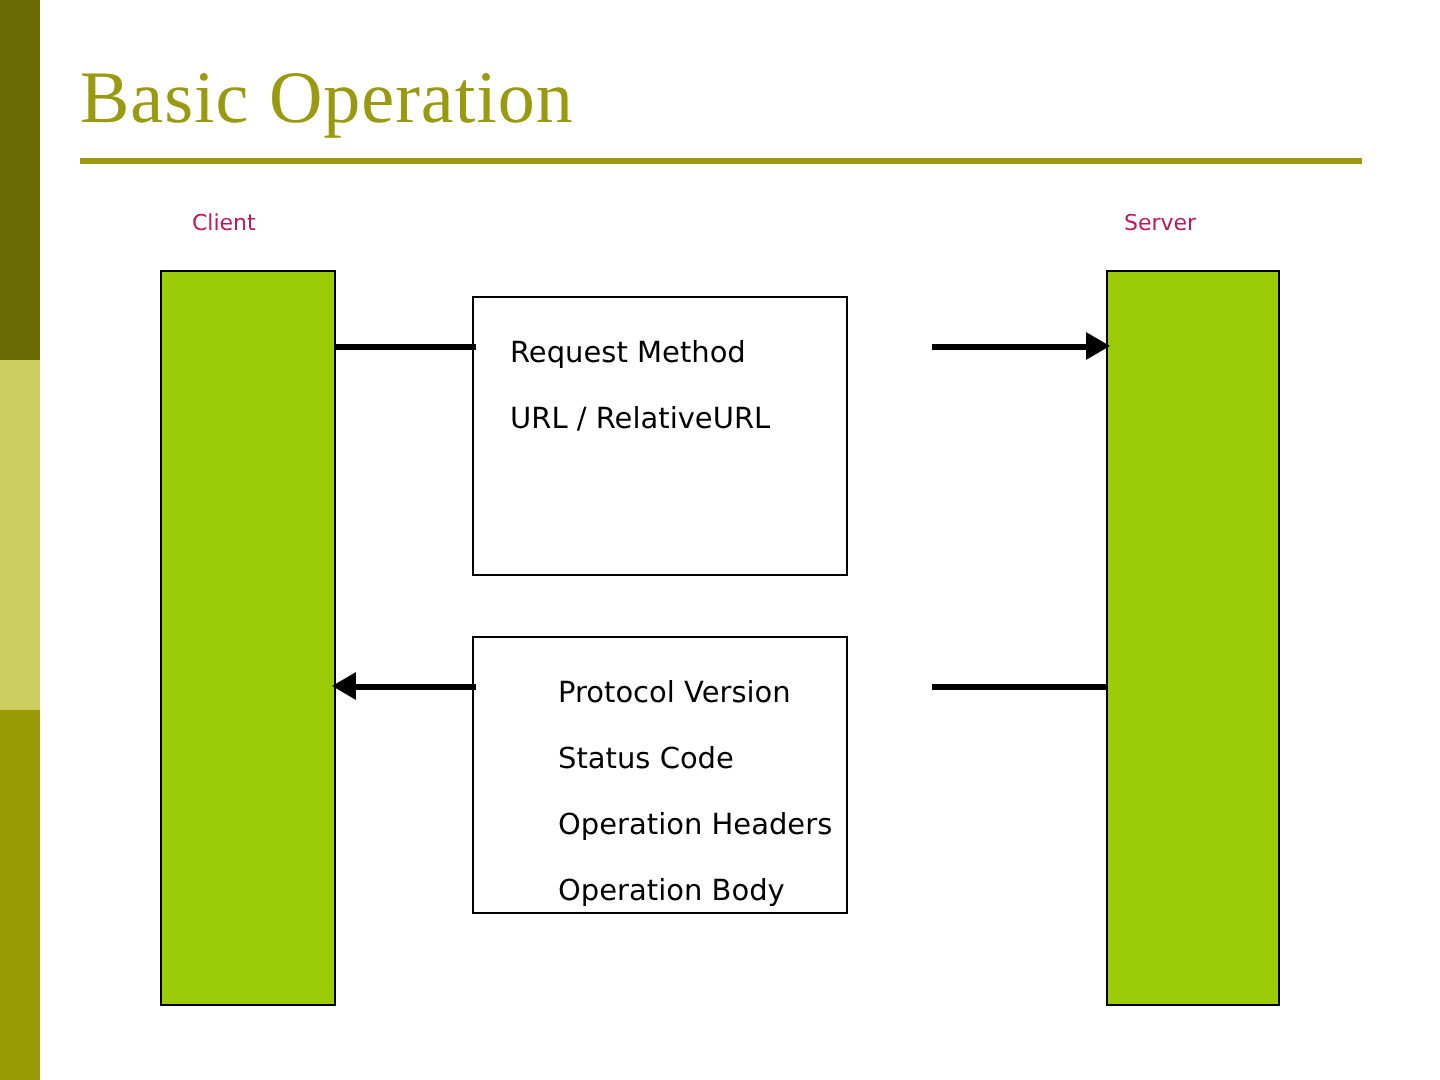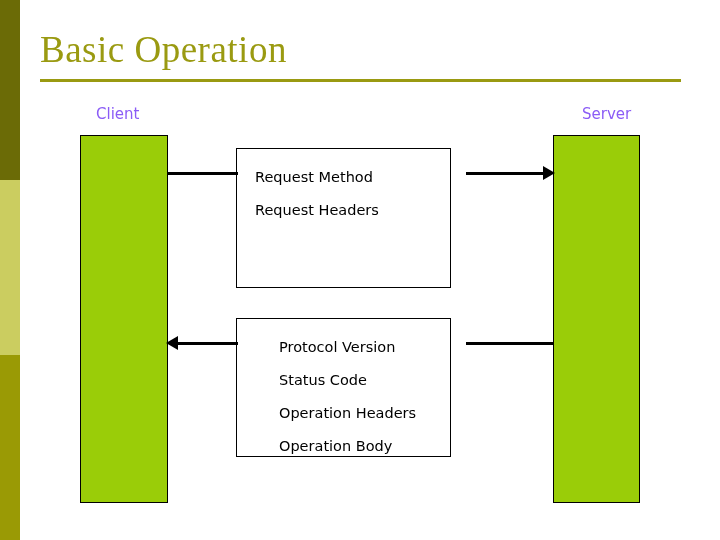--- a/index.html
+++ b/index.html
@@ -47,43 +47,43 @@
     left: 40px;
     top: 79px;
     width: 641px;
     height: 3px;
   }
 
   
   .endpoint-label {
     position: absolute;
     font-family: "DejaVu Sans", sans-serif;
-    font-size: 15px;
-    color: #8b5cf6;
+    font-size: 11px;
+    color: #be185d;
     white-space: nowrap;
   }
   #client-label { left: 96px;  top: 105px; }
-  #server-label { left: 562px; top: 105px; margin-left: 20px; }
+  #server-label { left: 562px; top: 105px; }
 
   
   .lifeline {
     position: absolute;
     top: 135px;
     height: 368px;
     border: 1px solid #000000;
     box-sizing: border-box;
   }
   #client-bar { left: 80px;  width: 88px; }
   #server-bar { left: 553px; width: 87px; }
 
   
   .message-box {
     position: absolute;
     left: 236px;
-    width: 215px;
+    width: 188px;
     box-sizing: border-box;
     border: 1.5px solid #000000;
     background: #ffffff;
     padding: 12px 0 10px 18px;
   }
   #request-box  { top: 148px; height: 140px; }
   #response-box { top: 318px; height: 139px; padding-left: 42px; }
 
   .message-line {
     font-family: "DejaVu Sans", sans-serif;
@@ -137,21 +137,21 @@
   <div id="title-rule" style="background: rgb(154, 154, 17);"></div>
 
   <div class="endpoint-label" id="client-label">Client</div>
   <div class="endpoint-label" id="server-label">Server</div>
 
   <div class="lifeline" id="client-bar" style="background: rgb(154, 205, 8);"></div>
   <div class="lifeline" id="server-bar" style="background: rgb(154, 205, 8);"></div>
 
   <div class="message-box" id="request-box">
     <div class="message-line">Request Method</div>
-    <div class="message-line">Request Headers</div>
+    <div class="message-line">URL / RelativeURL</div>
   </div>
 
   <div class="message-box" id="response-box">
     <div class="message-line">Protocol Version</div>
     <div class="message-line">Status Code</div>
     <div class="message-line">Operation Headers</div>
     <div class="message-line">Operation Body</div>
   </div>
 
   <div class="connector" id="request-in-line"></div>

